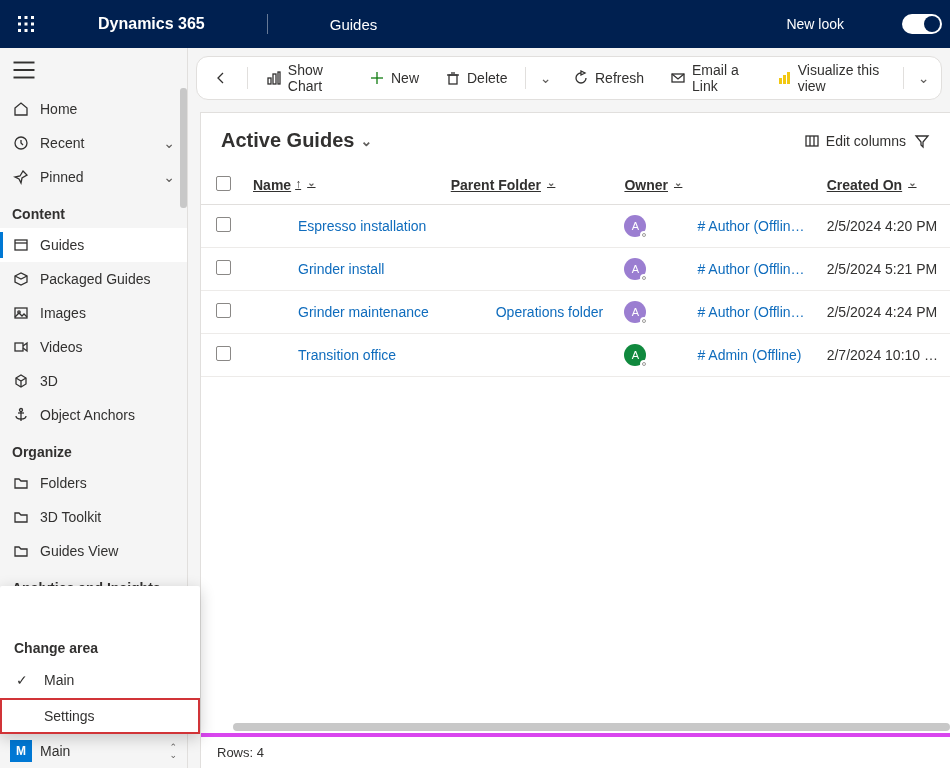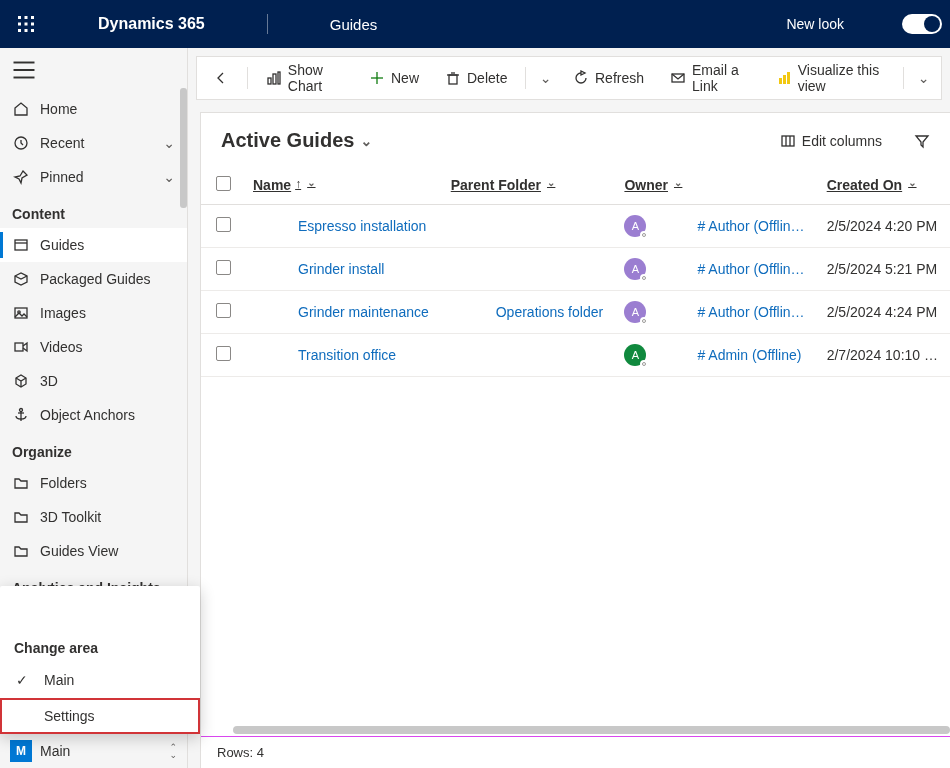--- a/index.html
+++ b/index.html
@@ -42,53 +42,53 @@
 
 .change-area-popup { position: absolute; left: 0; bottom: 34px; width: 200px; background: #fff; box-shadow: 0 4px 16px rgba(0,0,0,.2); border-radius: 2px; z-index: 20; }
 .change-area-popup .hdr { padding: 22px 14px 6px; font-weight: 600; margin-top: 32px; }
 .change-area-popup .opt { padding: 10px 14px 10px 44px; cursor: pointer; position: relative; }
 .change-area-popup .opt.checked::before { content: "✓"; position: absolute; left: 16px; top: 10px; }
 .change-area-popup .opt.highlight { outline: 2px solid #d13438; outline-offset: -2px; }
 
 
 .main { flex: 1; background: #f5f5f5; display: flex; flex-direction: column; overflow: hidden; }
 
-.cmdbar { display: flex; align-items: center; height: 44px; border-bottom: 1px solid #e1dfdd; background: #fff; gap: 6px; padding: 0 6px; margin: 8px 8px 0 8px; border:1px solid #e1dfdd; border-radius: 0;}
+.cmdbar { display: flex; align-items: center; height: 44px; border-bottom: 1px solid #e1dfdd; background: #fff; gap: 6px; padding: 0 6px; margin: 8px 8px 0 8px; border:1px solid #e1dfdd; border-radius: 12px;}
 .cmdbtn { display: flex; align-items: center; gap: 6px; padding: 6px 10px; cursor: pointer; border-radius: 2px; font-size: 14px; }
 .cmdicon { width: 16px; height: 16px; display: inline-flex; align-items: center; justify-content: center; }
 .cmdicon svg { width: 16px; height: 16px; }
 .cmdsplit { width:1px; height: 22px; background:#e1dfdd; margin: 0 2px;}
 .over-chev { width: 28px; display: flex; align-items: center; justify-content: center; cursor: pointer; color:#605e5c;}
 
 .content-card { margin: 12px 0 0 12px; background: #fff; border-top: 1px solid #e1dfdd; border-left: 1px solid #e1dfdd; flex: 1; display: flex; flex-direction: column; overflow: hidden; position: relative;}
 
 .view-header { display: flex; align-items: center; padding: 16px 20px 14px; gap: 10px; }
 .view-title { font-size: 20px; font-weight: 600; display: flex; align-items: center; gap: 6px; cursor: pointer; text-align: center;}
-.view-header .right { margin-left: auto; display: flex; align-items: center; gap: 32px; color: #323130; }
+.view-header .right { margin-left: auto; display: flex; align-items: center; gap: 8px; color: #323130; }
 .rightbtn { display: flex; align-items: center; gap: 6px; cursor: pointer; font-size: 14px; }
 
 .gridwrap { overflow-x: auto; flex: 1; position: relative;}
 table.grid { border-collapse: collapse; width: 100%; min-width: 700px; }
 .grid th, .grid td { text-align: left; padding: 10px 8px; font-size: 14px; white-space: nowrap; }
 .grid thead th { font-weight: 600; border-bottom: 1px solid #e1dfdd; }
 .grid tbody tr { border-bottom: 1px solid #edebe9; }
 .colcheck { width: 44px; text-align: center !important; }
 .chk { width: 15px; height: 15px; border: 1px solid #8a8886; display: inline-block; border-radius: 2px; background:#fff;}
 .link { color: #0f6cbd; cursor: pointer; margin-left: 45px; }
 .ownercell { display: flex; align-items: center; gap: 6px; }
 .avatar { width: 22px; height: 22px; border-radius: 50%; color: #fff; display: flex; align-items: center; justify-content: center; font-size: 11px; position: relative;}
 .avatar.purple { background: #9b7ed1; }
 .avatar.green { background: #10893e; }
 .avatar .pres { position: absolute; right: -2px; bottom: -2px; width: 8px; height: 8px; border: 2px solid #fff; border-radius: 50%; background: #fff; box-shadow: inset 0 0 0 1px #8a8886;}
 
 .col-header { display: flex; align-items: flex-start; gap: 4px; cursor: pointer; text-decoration: underline;}
 .sort-arrow { font-size: 12px; }
 .col-chev { font-size: 10px; color: #605e5c; margin-left: 2px;}
 
-.footer-row { padding: 8px 16px; font-size: 13px; border-top: 1px solid #d946ef; background:#fff;}
+.footer-row { padding: 8px 16px; font-size: 13px; border-top: 4px solid #d946ef; background:#fff;}
 .hscroll-stub { height: 12px; background:#fff; position: relative;}
 .hscroll-stub .bar { position:absolute; left: 32px; right: 0; top: 2px; height: 8px; background:#c8c8c8; border-radius:4px;}
 
 .icon-stroke { stroke: #323130; fill: none; stroke-width: 1.3; }
 .icon-plus { stroke: #107c10; }
 .icon-pbi { fill: #f2c811; }
 </style>
 </head>
 <body>
 

